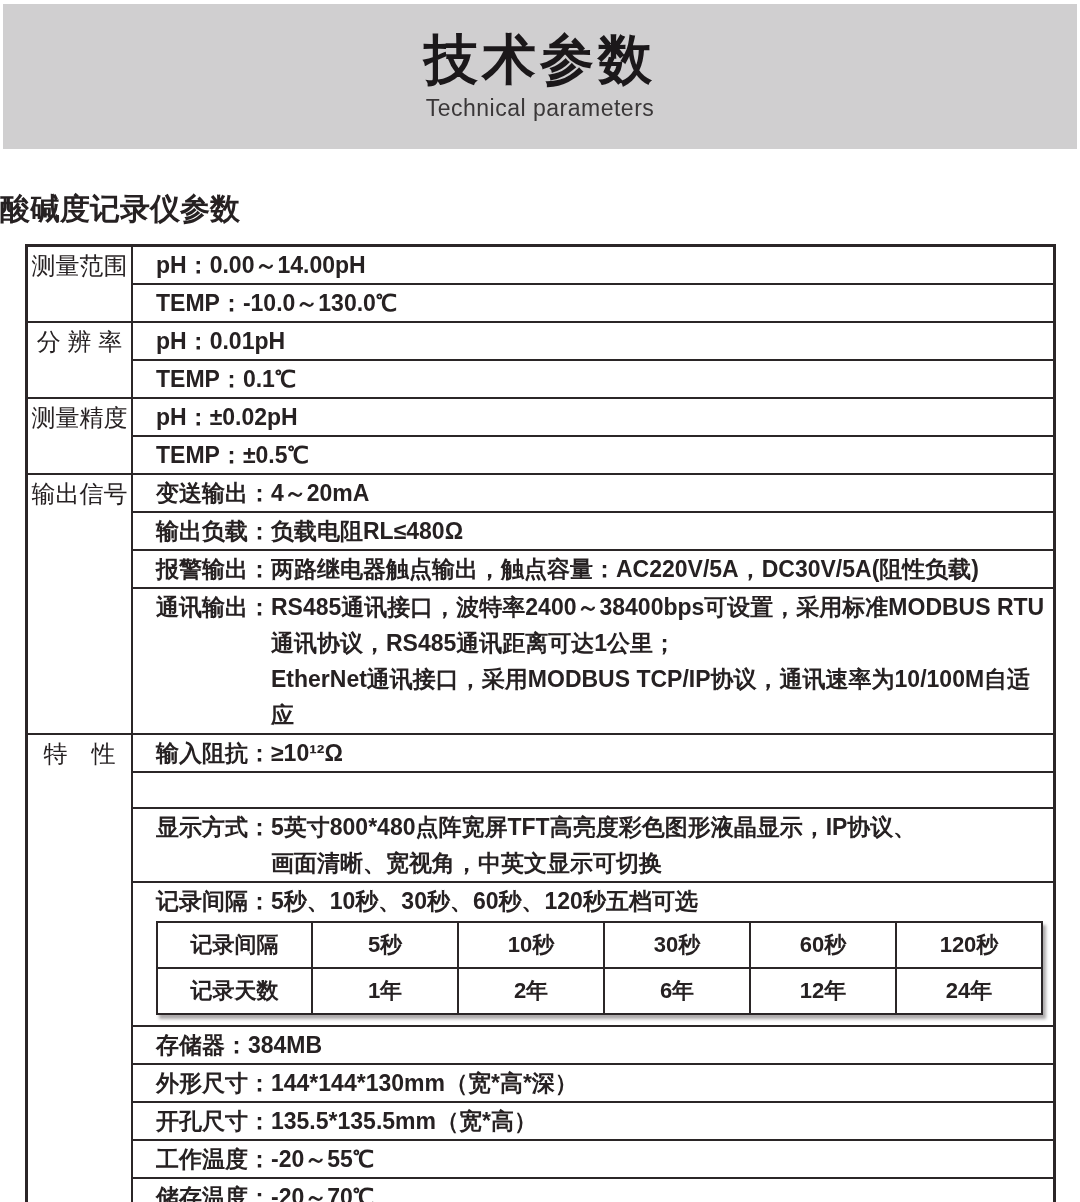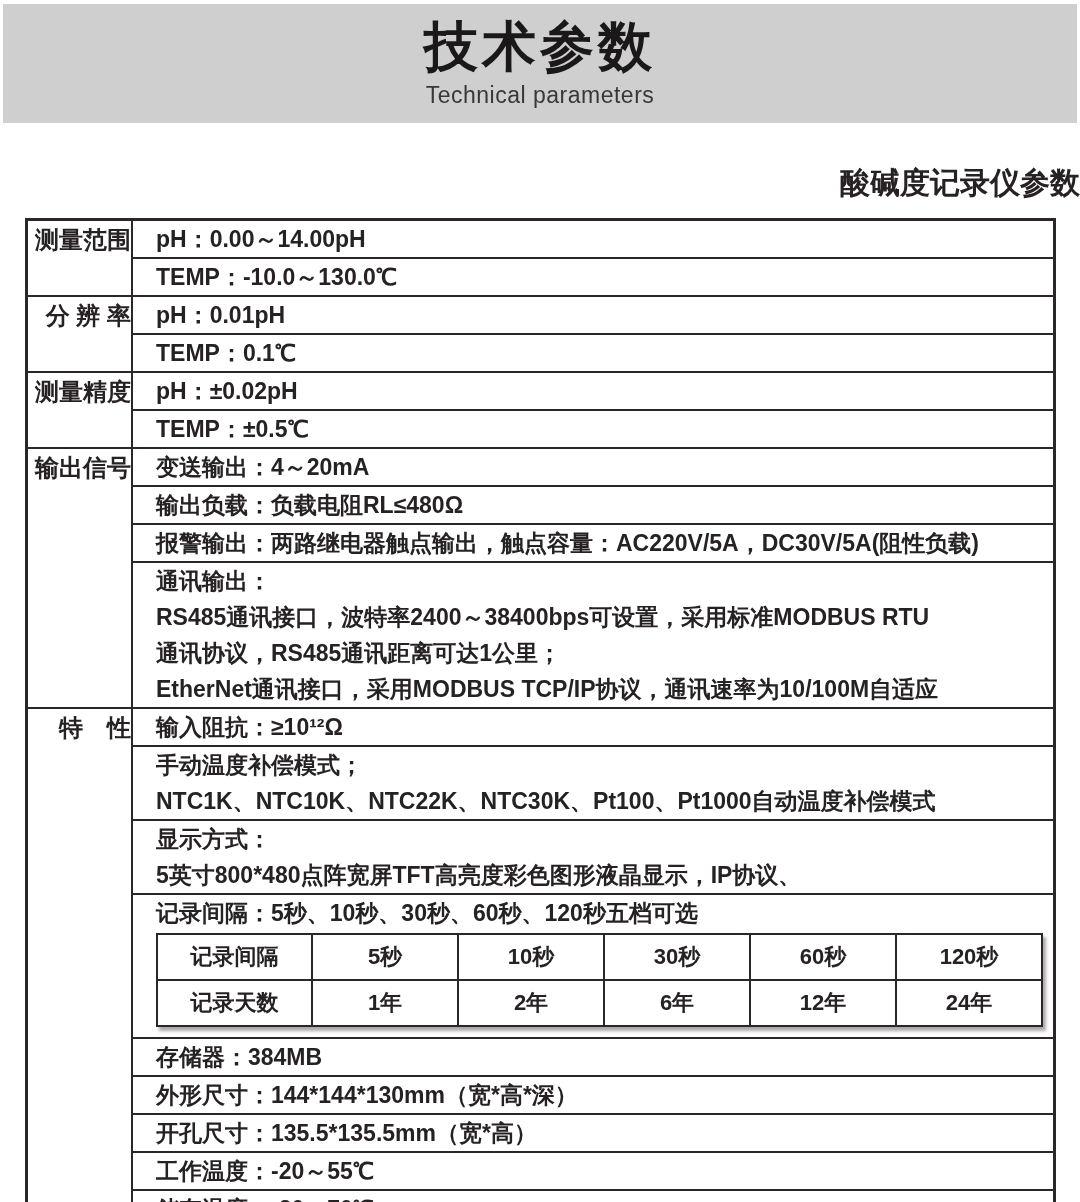--- a/index.html
+++ b/index.html
@@ -7,68 +7,68 @@
     margin: 0; padding: 0;
     width: 1080px; height: 1202px;
     background: #ffffff;
     font-family: "Liberation Sans", sans-serif;
     color: #262122;
     overflow: hidden;
   }
   
   .banner {
     margin: 4px 3px 0 3px;
-    height: 119px;
+    height: 145px;
     background: #d0cfd0;
     display: flex; flex-direction: column;
     align-items: center; justify-content: center;
   }
   .banner-title {
     font-size: 54px; font-weight: 700; color: #1b181a;
     letter-spacing: 4px; line-height: 1.05;
   }
   .banner-subtitle {
     font-size: 23px; font-weight: 400; color: #3a3738;
     margin-top: 7px; letter-spacing: 0.5px;
   }
   
   .doc-title {
-    text-align: right;
+    text-align: left;
     font-size: 30px; font-weight: 700; color: #262122;
     margin: 40px 0 14px 0;
   }
   
   .spec-table {
     margin-left: 25px;
     width: 1031px;
     border: 3px solid #2b2627;
     border-bottom-width: 4px;
     background: #ffffff;
   }
   .spec-section { display: flex; border-top: 2px solid #2b2627; }
   .spec-section:first-child { border-top: none; }
   .label-cell {
     flex: 0 0 105px; width: 105px;
     border-right: 2px solid #2b2627;
-    text-align: right;
+    text-align: center;
     padding-top: 1px;
-    font-size: 24px; font-weight: 700;
+    font-size: 24px; font-weight: 400;
     line-height: 36px;
     white-space: pre;
   }
   .rows { flex: 1 1 auto; display: flex; flex-direction: column; min-width: 0; }
   .row {
     border-top: 2px solid #2b2627;
     padding: 0 8px 0 23px;
     font-size: 23px; font-weight: 600;
     line-height: 36px;
     min-height: 36px;
   }
   .row:first-child { border-top: none; }
-  .row-flex { display: flex; flex-direction: column; }
+  .row-flex { display: flex; }
   .row-label { white-space: nowrap; flex: 0 0 auto; }
   .row-lines { flex: 1 1 auto; min-width: 0; }
   .row-lines .value-line { line-height: 36px; }
   
   .record-table {
     border-collapse: collapse;
     margin: 2px 0 10px 0;
     box-shadow: 3px 4px 3px rgba(70, 64, 66, 0.45);
     background: #ffffff;
   }
@@ -148,29 +148,26 @@
         </div>
       </div>
     </div>
     <div class="spec-section">
       <div class="label-cell">特　性</div>
       <div class="rows">
         <div class="row">
           <div class="value-text">输入阻抗：≥10¹²Ω</div>
         </div>
         <div class="row row-flex">
-          <div class="row-lines">
-            <div class="value-line">手动温度补偿模式；</div>
-            <div class="value-line">NTC1K、NTC10K、NTC22K、NTC30K、Pt100、Pt1000自动温度补偿模式</div>
-          </div>
         </div>
         <div class="row row-flex">
           <span class="row-label">显示方式：</span>
           <div class="row-lines">
             <div class="value-line">5英寸800*480点阵宽屏TFT高亮度彩色图形液晶显示，IP协议、</div>
+            <div class="value-line">画面清晰、宽视角，中英文显示可切换</div>
           </div>
         </div>
         <div class="row">
           <div class="value-text">记录间隔：5秒、10秒、30秒、60秒、120秒五档可选</div>
           <table class="record-table">
             <tbody>
               <tr>
                 <td class="first-col">记录间隔</td>
                 <td>5秒</td>
                 <td>10秒</td>

